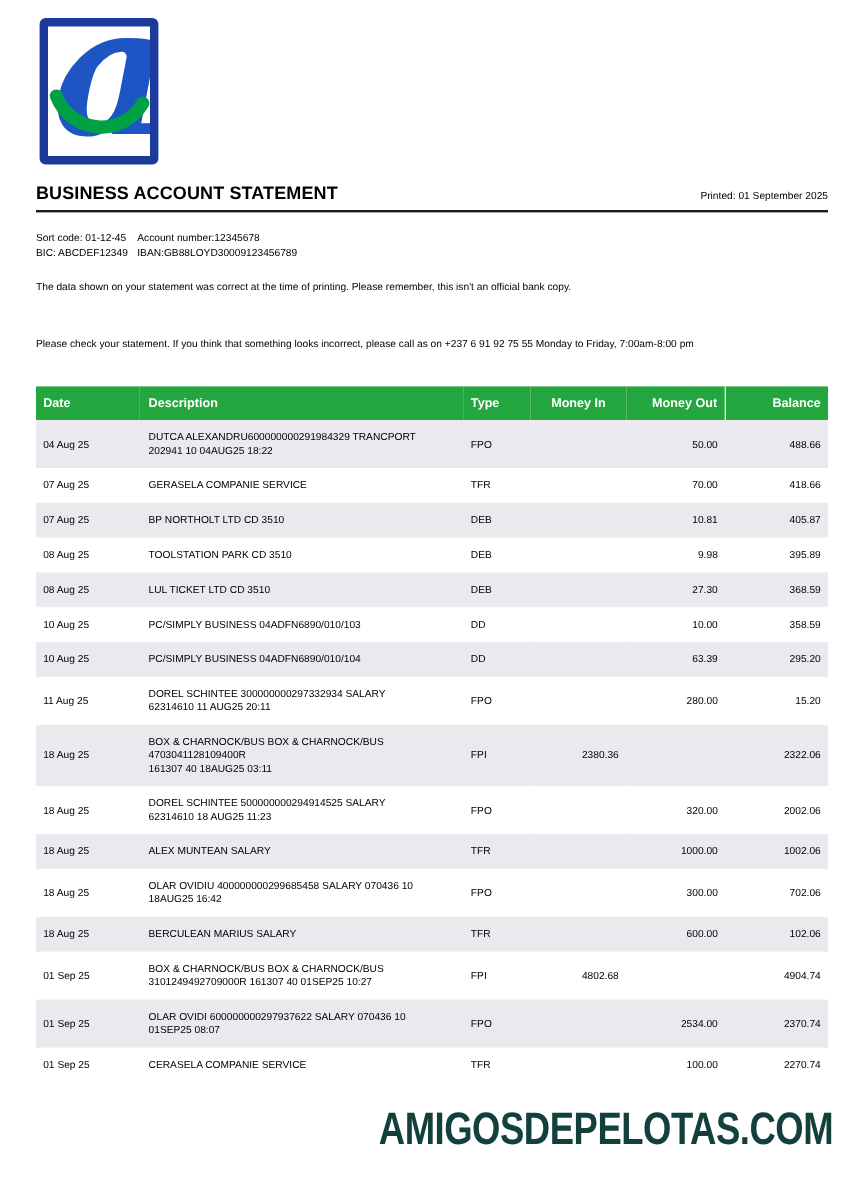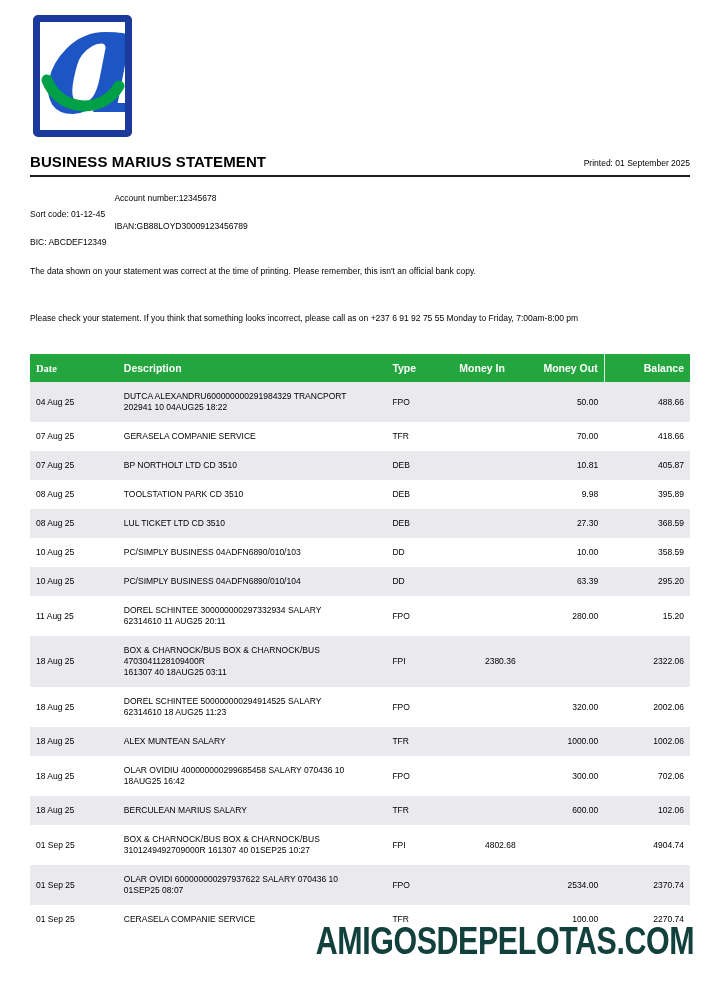--- a/index.html
+++ b/index.html
@@ -34,32 +34,32 @@
     margin-top:16px;padding-bottom:5px;border-bottom:2px solid #1b1b1b;
   }
   .page-title{font-size:15px;font-weight:bold;margin:0;letter-spacing:0.1px;}
   .printed{font-size:8.5px;padding-bottom:2px;}
 
   
   .account-block{display:flex;margin-top:16px;font-size:8.5px;line-height:11.5px;}
   .addr{width:135px;}
   .addr .name{font-weight:bold;}
   .codes-row span{display:inline-block;vertical-align:top;}
-  .code-a{width:82px;margin-top:16px;}
+  .code-a{width:82px;}
 
   .notice1{margin:18px 0 0 0;font-size:8.5px;line-height:11px;}
   .notice2{margin:36px 0 0 0;font-size:8.5px;line-height:11px;}
 
   
   table{border-collapse:collapse;width:100%;table-layout:fixed;margin-top:30px;}
   thead th{
     background:var(--header-green);color:#fff;font-size:10.5px;font-weight:bold;
     padding:8px 6px;text-align:left;
   }
-  th.h-date{width:13%;font-family:Liberation Serif, serif;}
+  th.h-date{width:13%;}
   th.h-desc{width:41%;padding-left:8px;}
   th.h-type{width:8.5%;margin-left:24px;}
   th.h-in{width:12%;text-align:center;}
   th.h-out{width:12.5%;text-align:right;border-right:1px solid rgba(255,255,255,.85);}
   th.h-bal{width:13%;text-align:right;}
   tbody td{
     font-size:8.5px;padding:9px 6px;line-height:11px;vertical-align:middle;
   }
   tbody tr:nth-child(odd){background:var(--row-alt);}
   td.col-date{font-weight:normal;}
@@ -80,21 +80,21 @@
 <div class="page">
 
   <div class="logo">
     <svg viewBox="0 0 85 108">
       <text x="4" y="90" font-size="150" class="logo-letter">a</text>
       <path d="M7 58 A40 40 0 0 0 79 64" class="logo-swoosh"></path>
     </svg>
   </div>
 
   <div class="title-row">
-    <h1 class="page-title">BUSINESS MARIUS STATEMENT</h1>
+    <h1 class="page-title">BUSINESS ACCOUNT STATEMENT</h1>
     <span class="printed">Printed: 01 September 2025</span>
   </div>
 
   <div class="account-block">
     <div class="codes">
       <div class="codes-row">
         <span class="code-a">Sort code: 01-12-45</span>
         <span>Account number:12345678</span>
       </div>
       <div class="codes-row">

